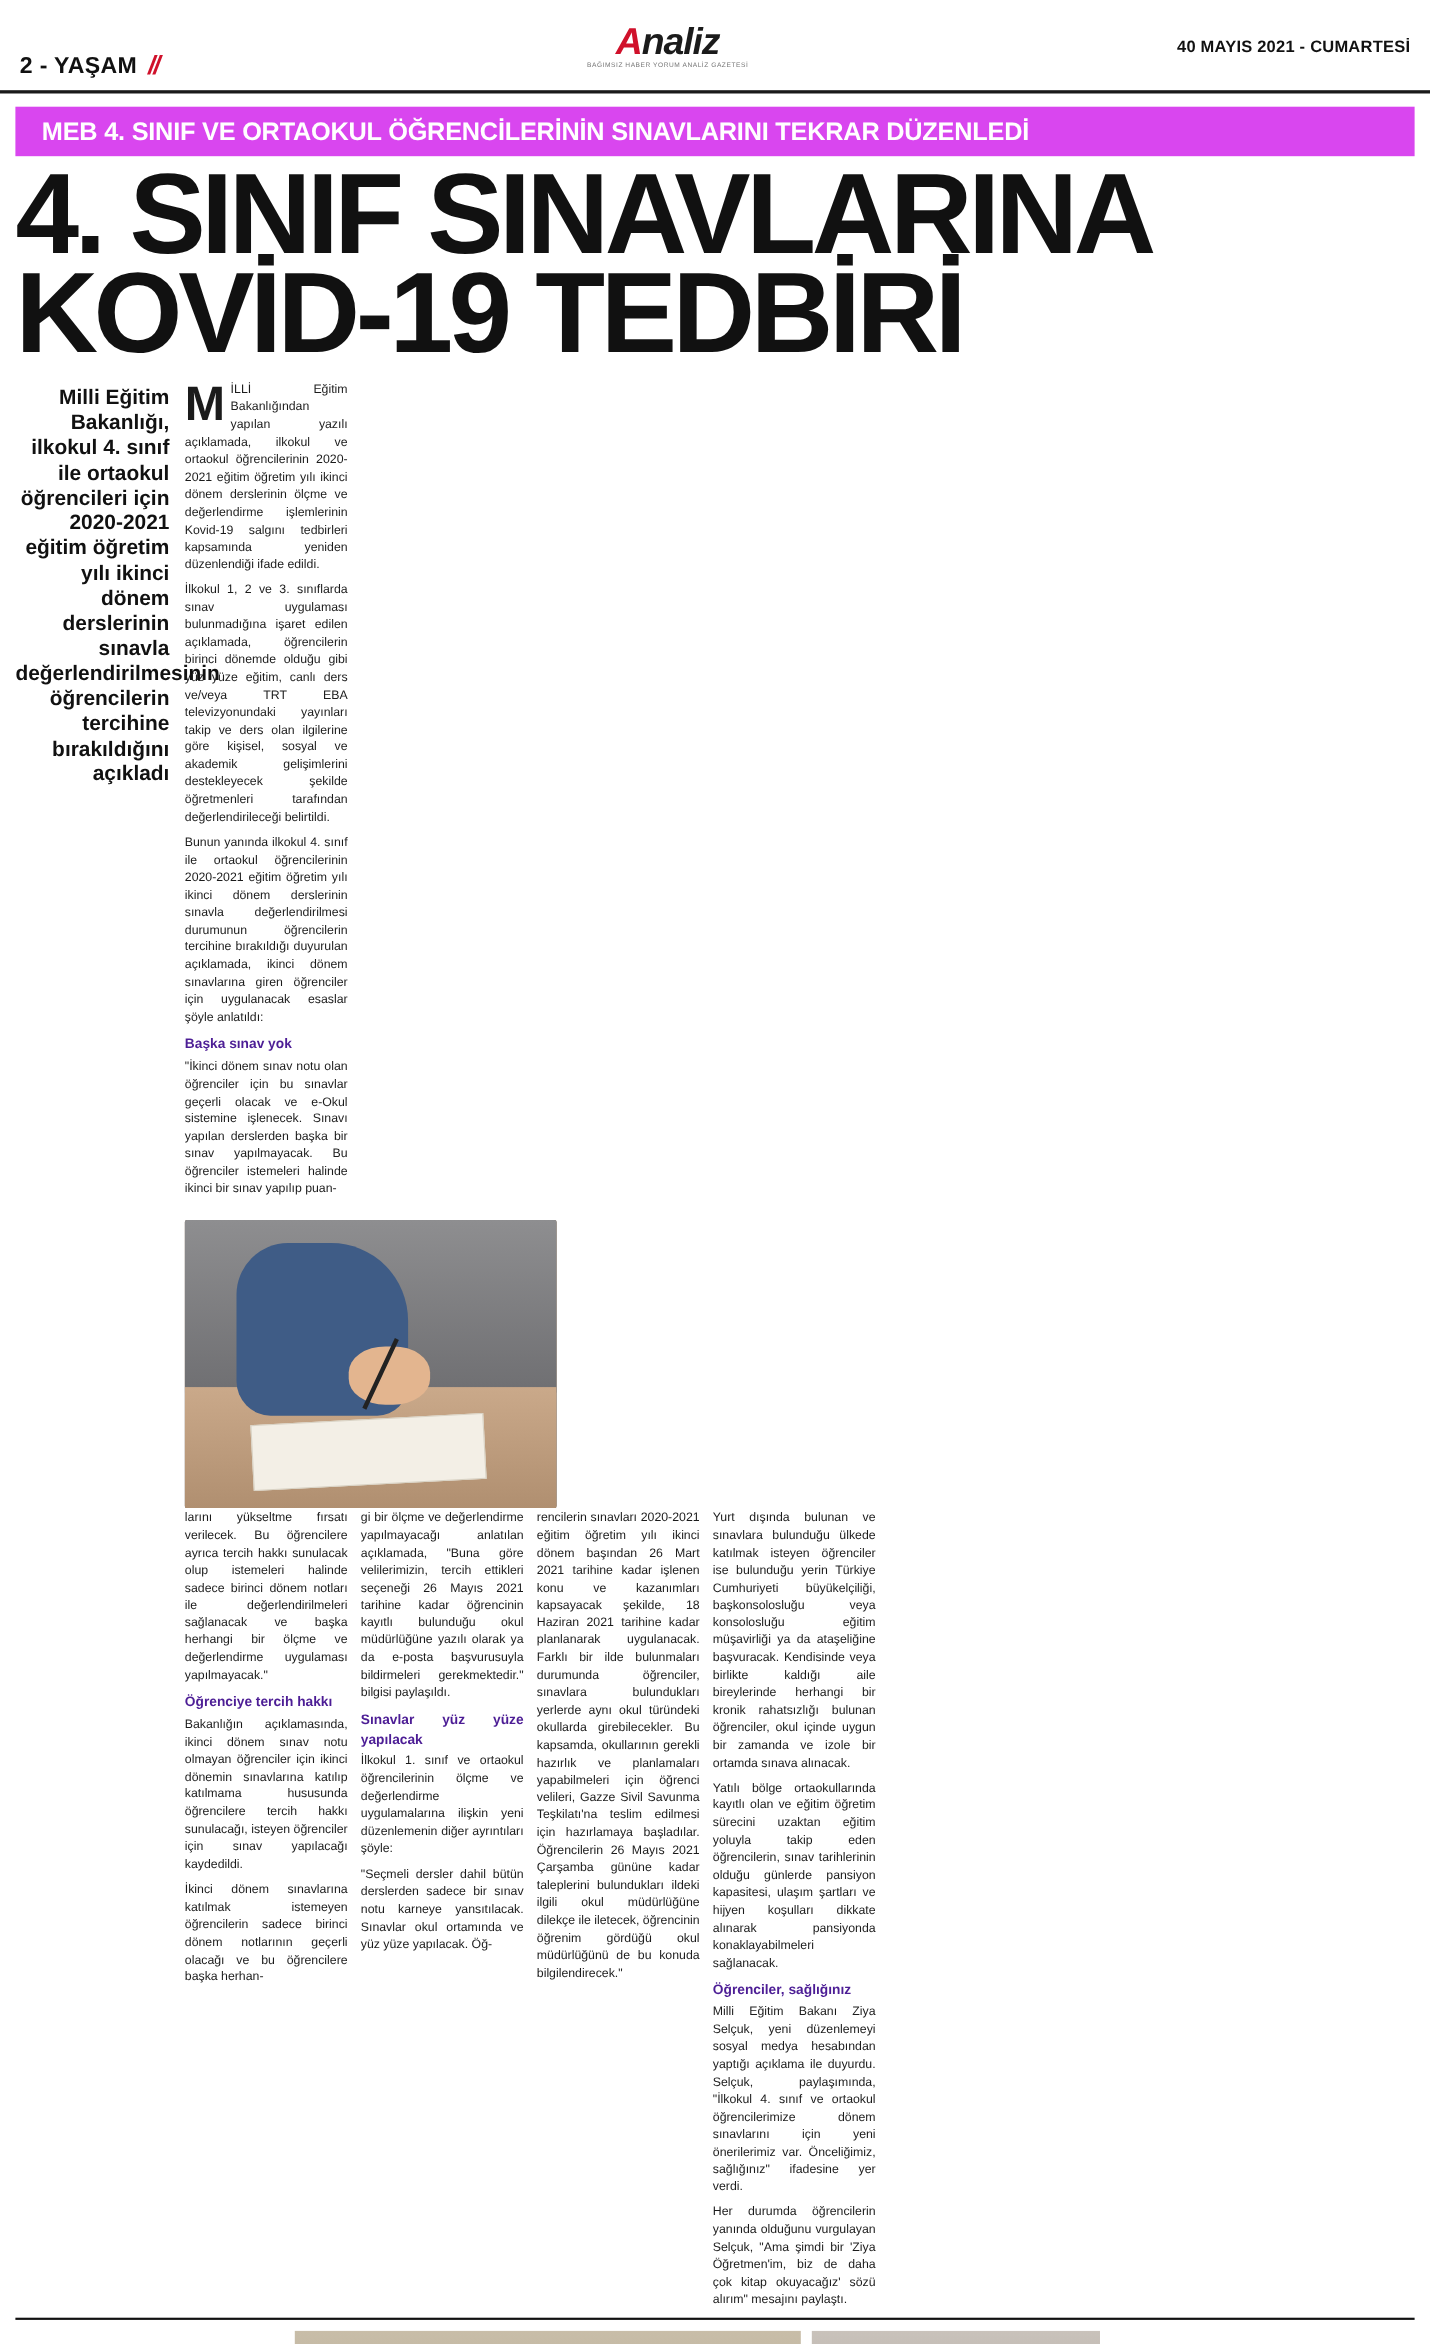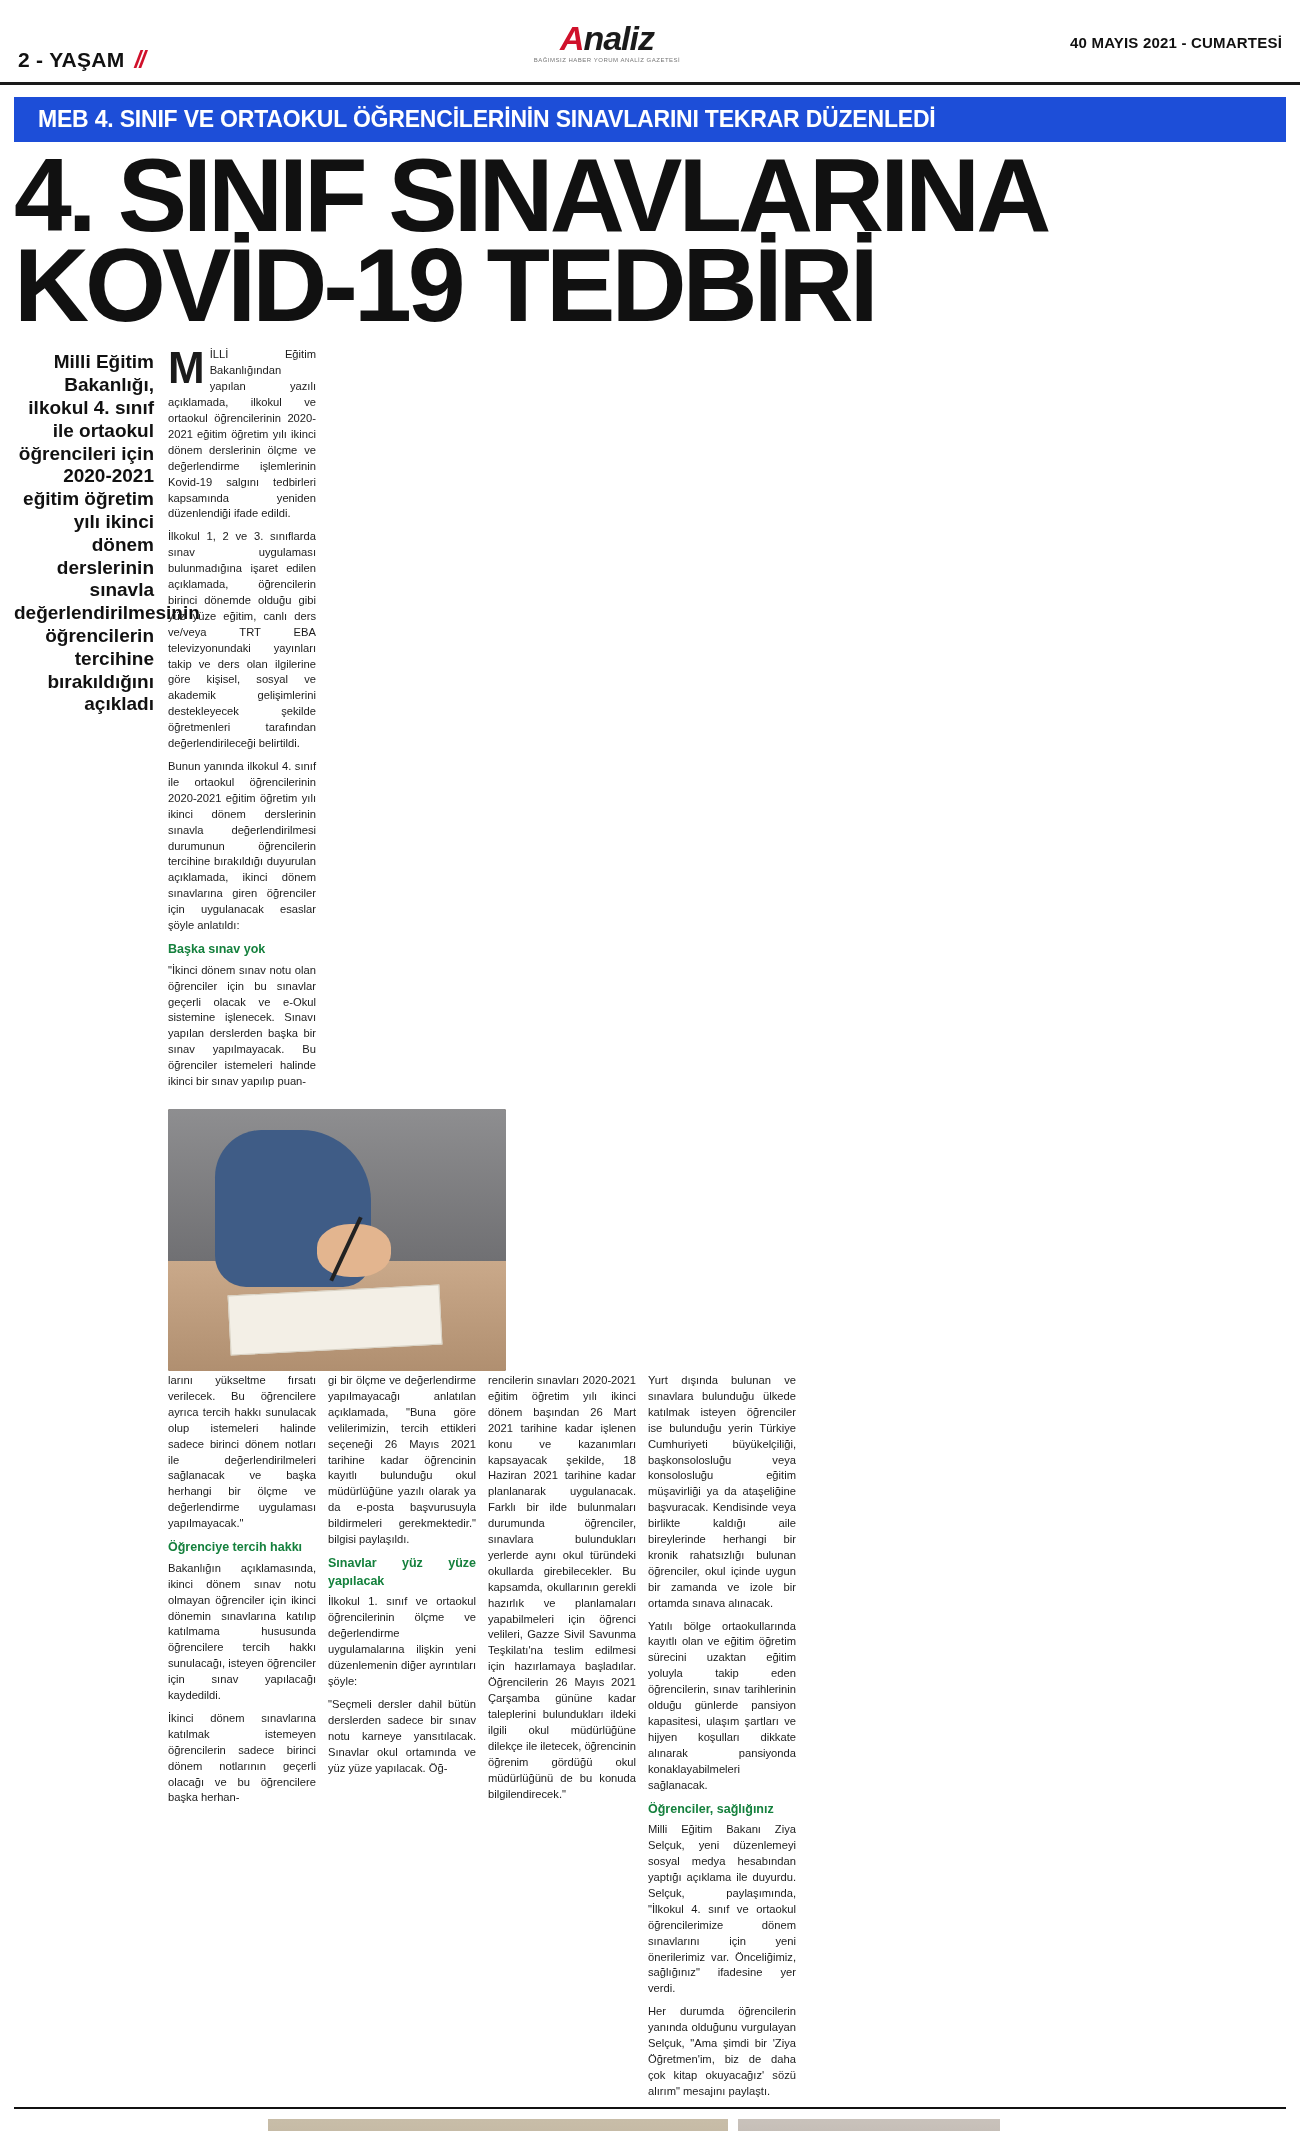--- a/index.html
+++ b/index.html
@@ -10,37 +10,37 @@
   .masthead{display:flex;align-items:center;justify-content:space-between;padding:10px 18px 8px 18px;border-bottom:3px solid #1a1a1a;}
   .mast-left{display:flex;align-items:center;gap:10px;font-weight:bold;font-size:21px;letter-spacing:.3px;margin-top:36px;}
   .slash{color:#d0112b;font-style:italic;font-weight:bold;font-size:24px;letter-spacing:-2px;}
   .mast-logo{display:flex;flex-direction:column;align-items:center;line-height:1;}
   .mast-logo .brand{font-size:34px;font-weight:bold;font-style:italic;letter-spacing:-1px;color:#1b1b1b;}
   .mast-logo .brand .red{color:#d0112b;}
   .mast-logo .tag{font-size:6px;letter-spacing:.5px;color:#777;margin-top:2px;}
   .mast-right{font-weight:bold;font-size:15px;letter-spacing:.2px;}
 
   
-  .kicker{background:#1d4ed8;color:#fff;font-weight:bold;font-size:23px;letter-spacing:-.2px;padding:9px 0 9px 24px;margin:12px 14px 0 14px;}
+  .kicker{background:#d946ef;color:#fff;font-weight:bold;font-size:23px;letter-spacing:-.2px;padding:9px 0 9px 24px;margin:12px 14px 0 14px;}
 
   
   .headline{padding:0 14px;margin-top:6px;}
   .headline div{font-weight:bold;font-size:104px;line-height:.92;letter-spacing:-4px;color:#111;}
   .headline .l2{margin-top:-6px;}
 
   
   .article{display:flex;gap:14px;padding:14px 14px 0 14px;}
   .lede{width:140px;font-weight:bold;font-size:19px;line-height:1.2;text-align:right;color:#111;padding-top:4px;}
   .colwrap{flex:1;}
   .top-row{display:flex;gap:12px;flex-direction:column;}
   .col{width:148px;font-size:11.2px;line-height:1.42;text-align:justify;color:#1b1b1b;}
   .col p{margin:0 0 7px 0;}
   .col p.first::first-letter{float:left;font-size:44px;line-height:.78;font-weight:bold;padding:4px 5px 0 0;}
   .photo{width:338px;height:262px;border-radius:2px;overflow:hidden;position:relative;background:#6b5a4a;}
-  .sub{color:#15803d;font-weight:bold;font-size:12.5px;margin:2px 0 4px 0;}
+  .sub{color:#4c1d95;font-weight:bold;font-size:12.5px;margin:2px 0 4px 0;}
 
   .bottom-row{display:flex;gap:12px;margin-top:2px;}
 
   
   .ph-desk{position:absolute;left:0;bottom:0;width:100%;height:42%;background:linear-gradient(#caa98a,#b08f70);}
   .ph-wall{position:absolute;left:0;top:0;width:100%;height:60%;background:linear-gradient(#8e8e90,#6f6f72);}
   .ph-arm{position:absolute;left:14%;top:8%;width:46%;height:60%;background:#3f5c86;border-radius:30% 45% 18% 20%;}
   .ph-hand{position:absolute;left:44%;top:44%;width:22%;height:20%;background:#e3b58f;border-radius:45%;}
   .ph-paper{position:absolute;left:18%;bottom:8%;width:62%;height:22%;background:#f3efe6;border:1px solid #d8d2c4;transform:rotate(-3deg);}
   .ph-pen{position:absolute;left:52%;top:40%;width:4px;height:70px;background:#222;transform:rotate(25deg);}

